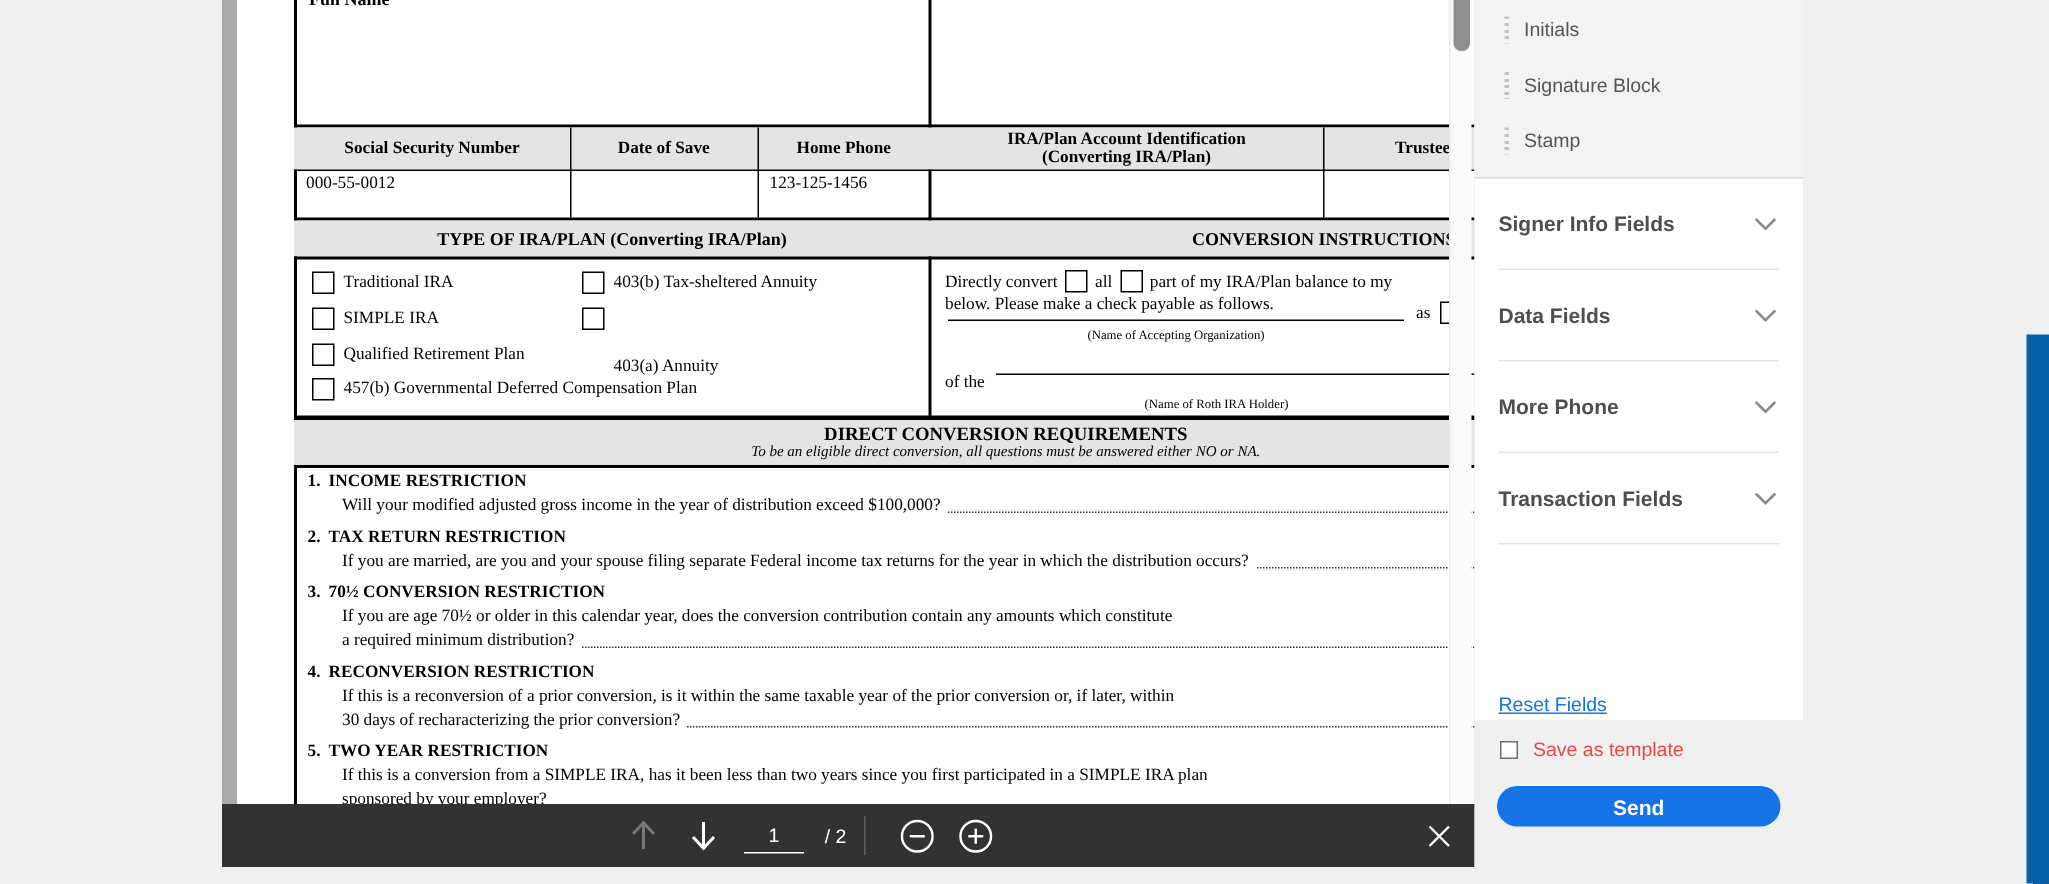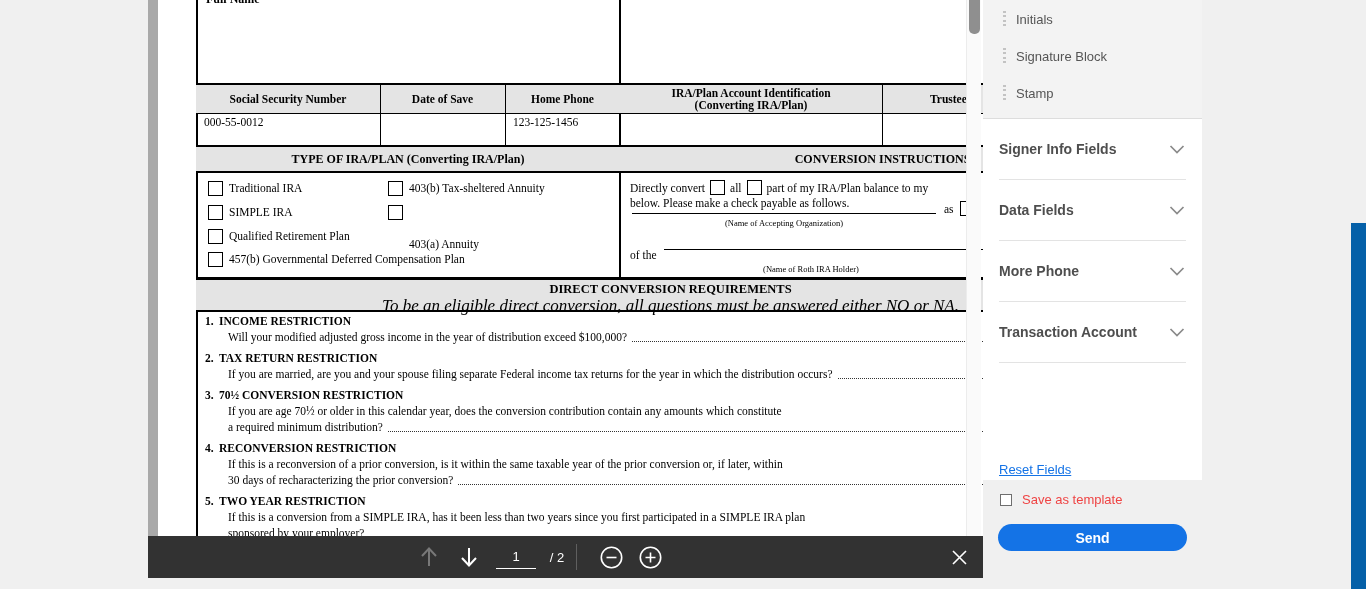--- a/index.html
+++ b/index.html
@@ -29,21 +29,21 @@
   .cb-label { position:absolute; font-size:11.5px; white-space:nowrap; }
 
   .conv-line { position:absolute; font-size:11.5px; white-space:nowrap; display:flex; align-items:center; gap:5px; }
   .cb-inline { width:15px; height:15px; border:1.5px solid #000; background:#fff; flex:0 0 auto; }
   .wline { position:absolute; border-bottom:1px solid #000; }
   .caption { position:absolute; font-size:8.5px; text-align:center; white-space:nowrap; }
 
   #dcr-title { position:absolute; top:282px; left:0; width:949px; text-align:center;
                font-weight:bold; font-size:12.5px; }
   #dcr-sub   { position:absolute; top:296px; left:0; width:949px; text-align:center;
-               font-style:italic; font-size:17px; }
+               font-style:italic; font-size:10px; }
 
   #dcr-items { position:absolute; top:313px; left:0; width:949px; }
   .item      { margin-bottom:5px; }
   .item-head { display:flex; font-weight:bold; font-size:11.5px; line-height:16px; }
   .item-num  { width:23px; padding-left:9px; flex:0 0 auto; }
   .item-line { margin-left:32px; font-size:11.5px; line-height:16px; display:flex; white-space:nowrap; }
   .leader    { flex:1 0 20px; border-bottom:1.5px dotted #333; margin:0 2px 3px 5px; }
 
   
   #v-track { position:absolute; left:818px; top:0; width:15px; height:578px; background:#fafafa;
@@ -313,21 +313,21 @@
         <div class="section-row">
           <div class="section-label">More Phone</div>
           <svg width="16" height="9" viewBox="0 0 16 9">
             <path d="M1.5 1 L8 7.5 L14.5 1" stroke="#8a8a8a" stroke-width="1.7" fill="none"></path>
           </svg>
         </div>
         <div class="section-div"></div>
       </div>
       <div class="section">
         <div class="section-row">
-          <div class="section-label">Transaction Account</div>
+          <div class="section-label">Transaction Fields</div>
           <svg width="16" height="9" viewBox="0 0 16 9">
             <path d="M1.5 1 L8 7.5 L14.5 1" stroke="#8a8a8a" stroke-width="1.7" fill="none"></path>
           </svg>
         </div>
         <div class="section-div"></div>
       </div>
     </div>
 
   <div id="reset-link">Reset Fields</div>
   <div id="save-row">

